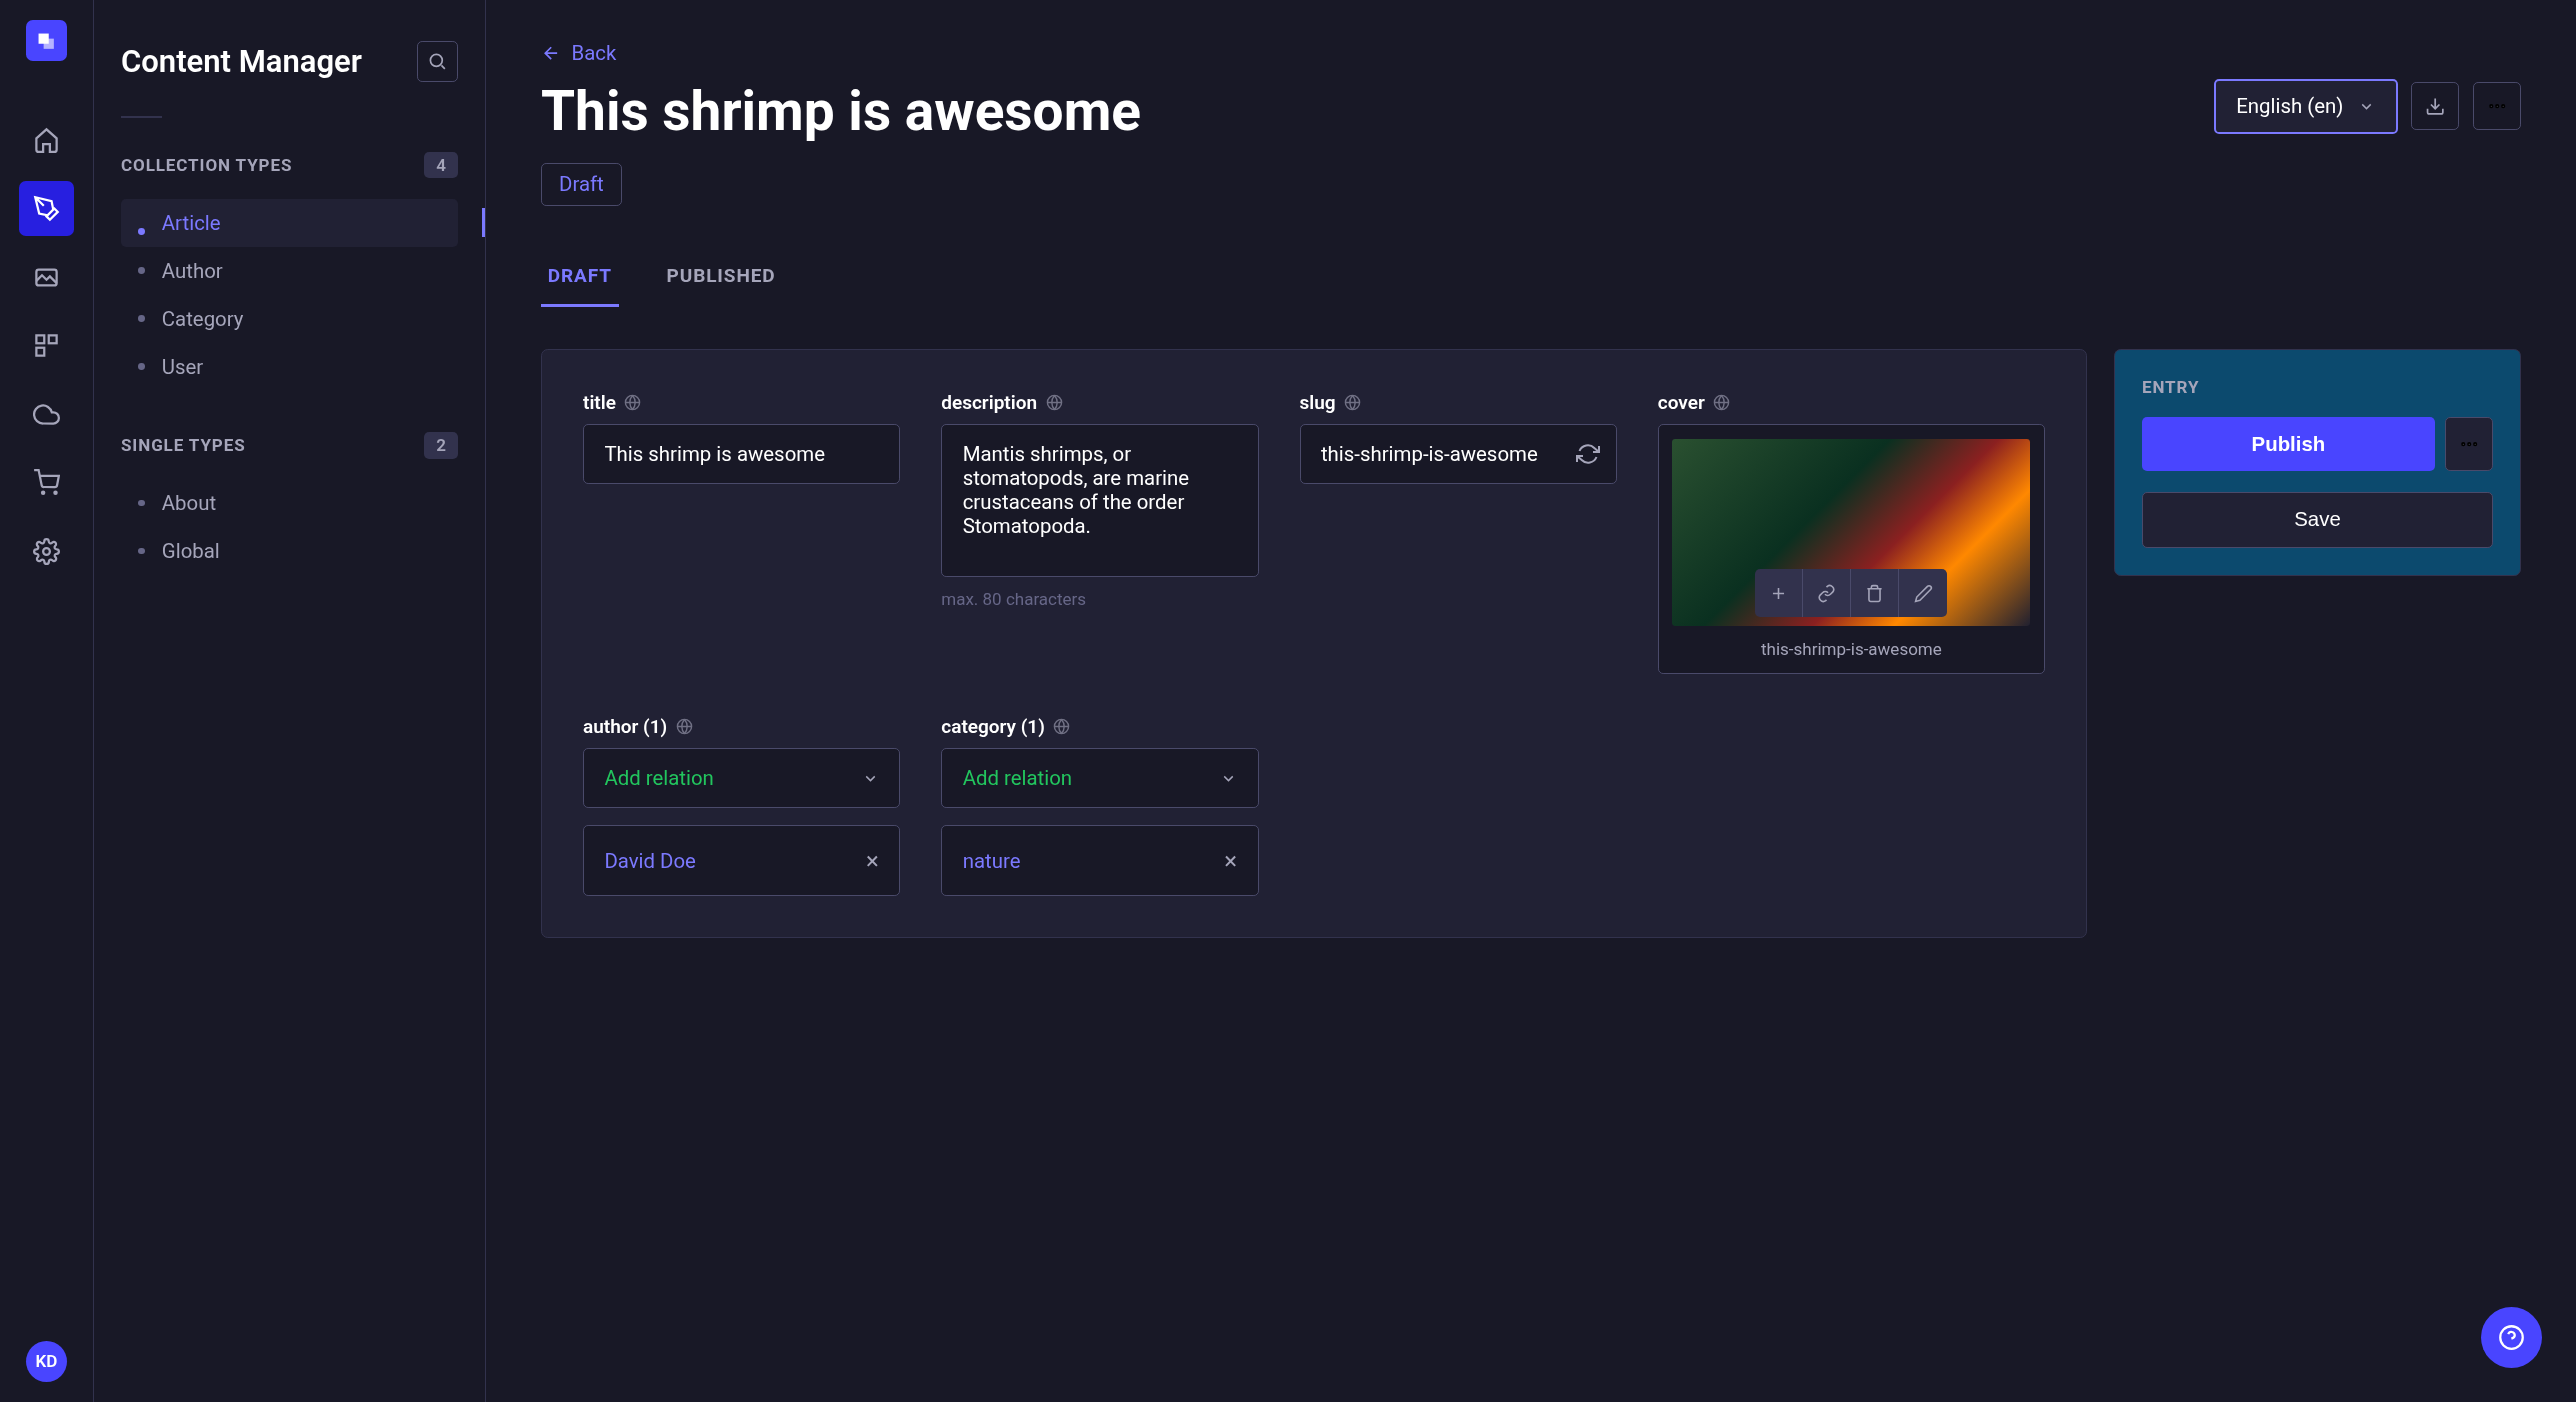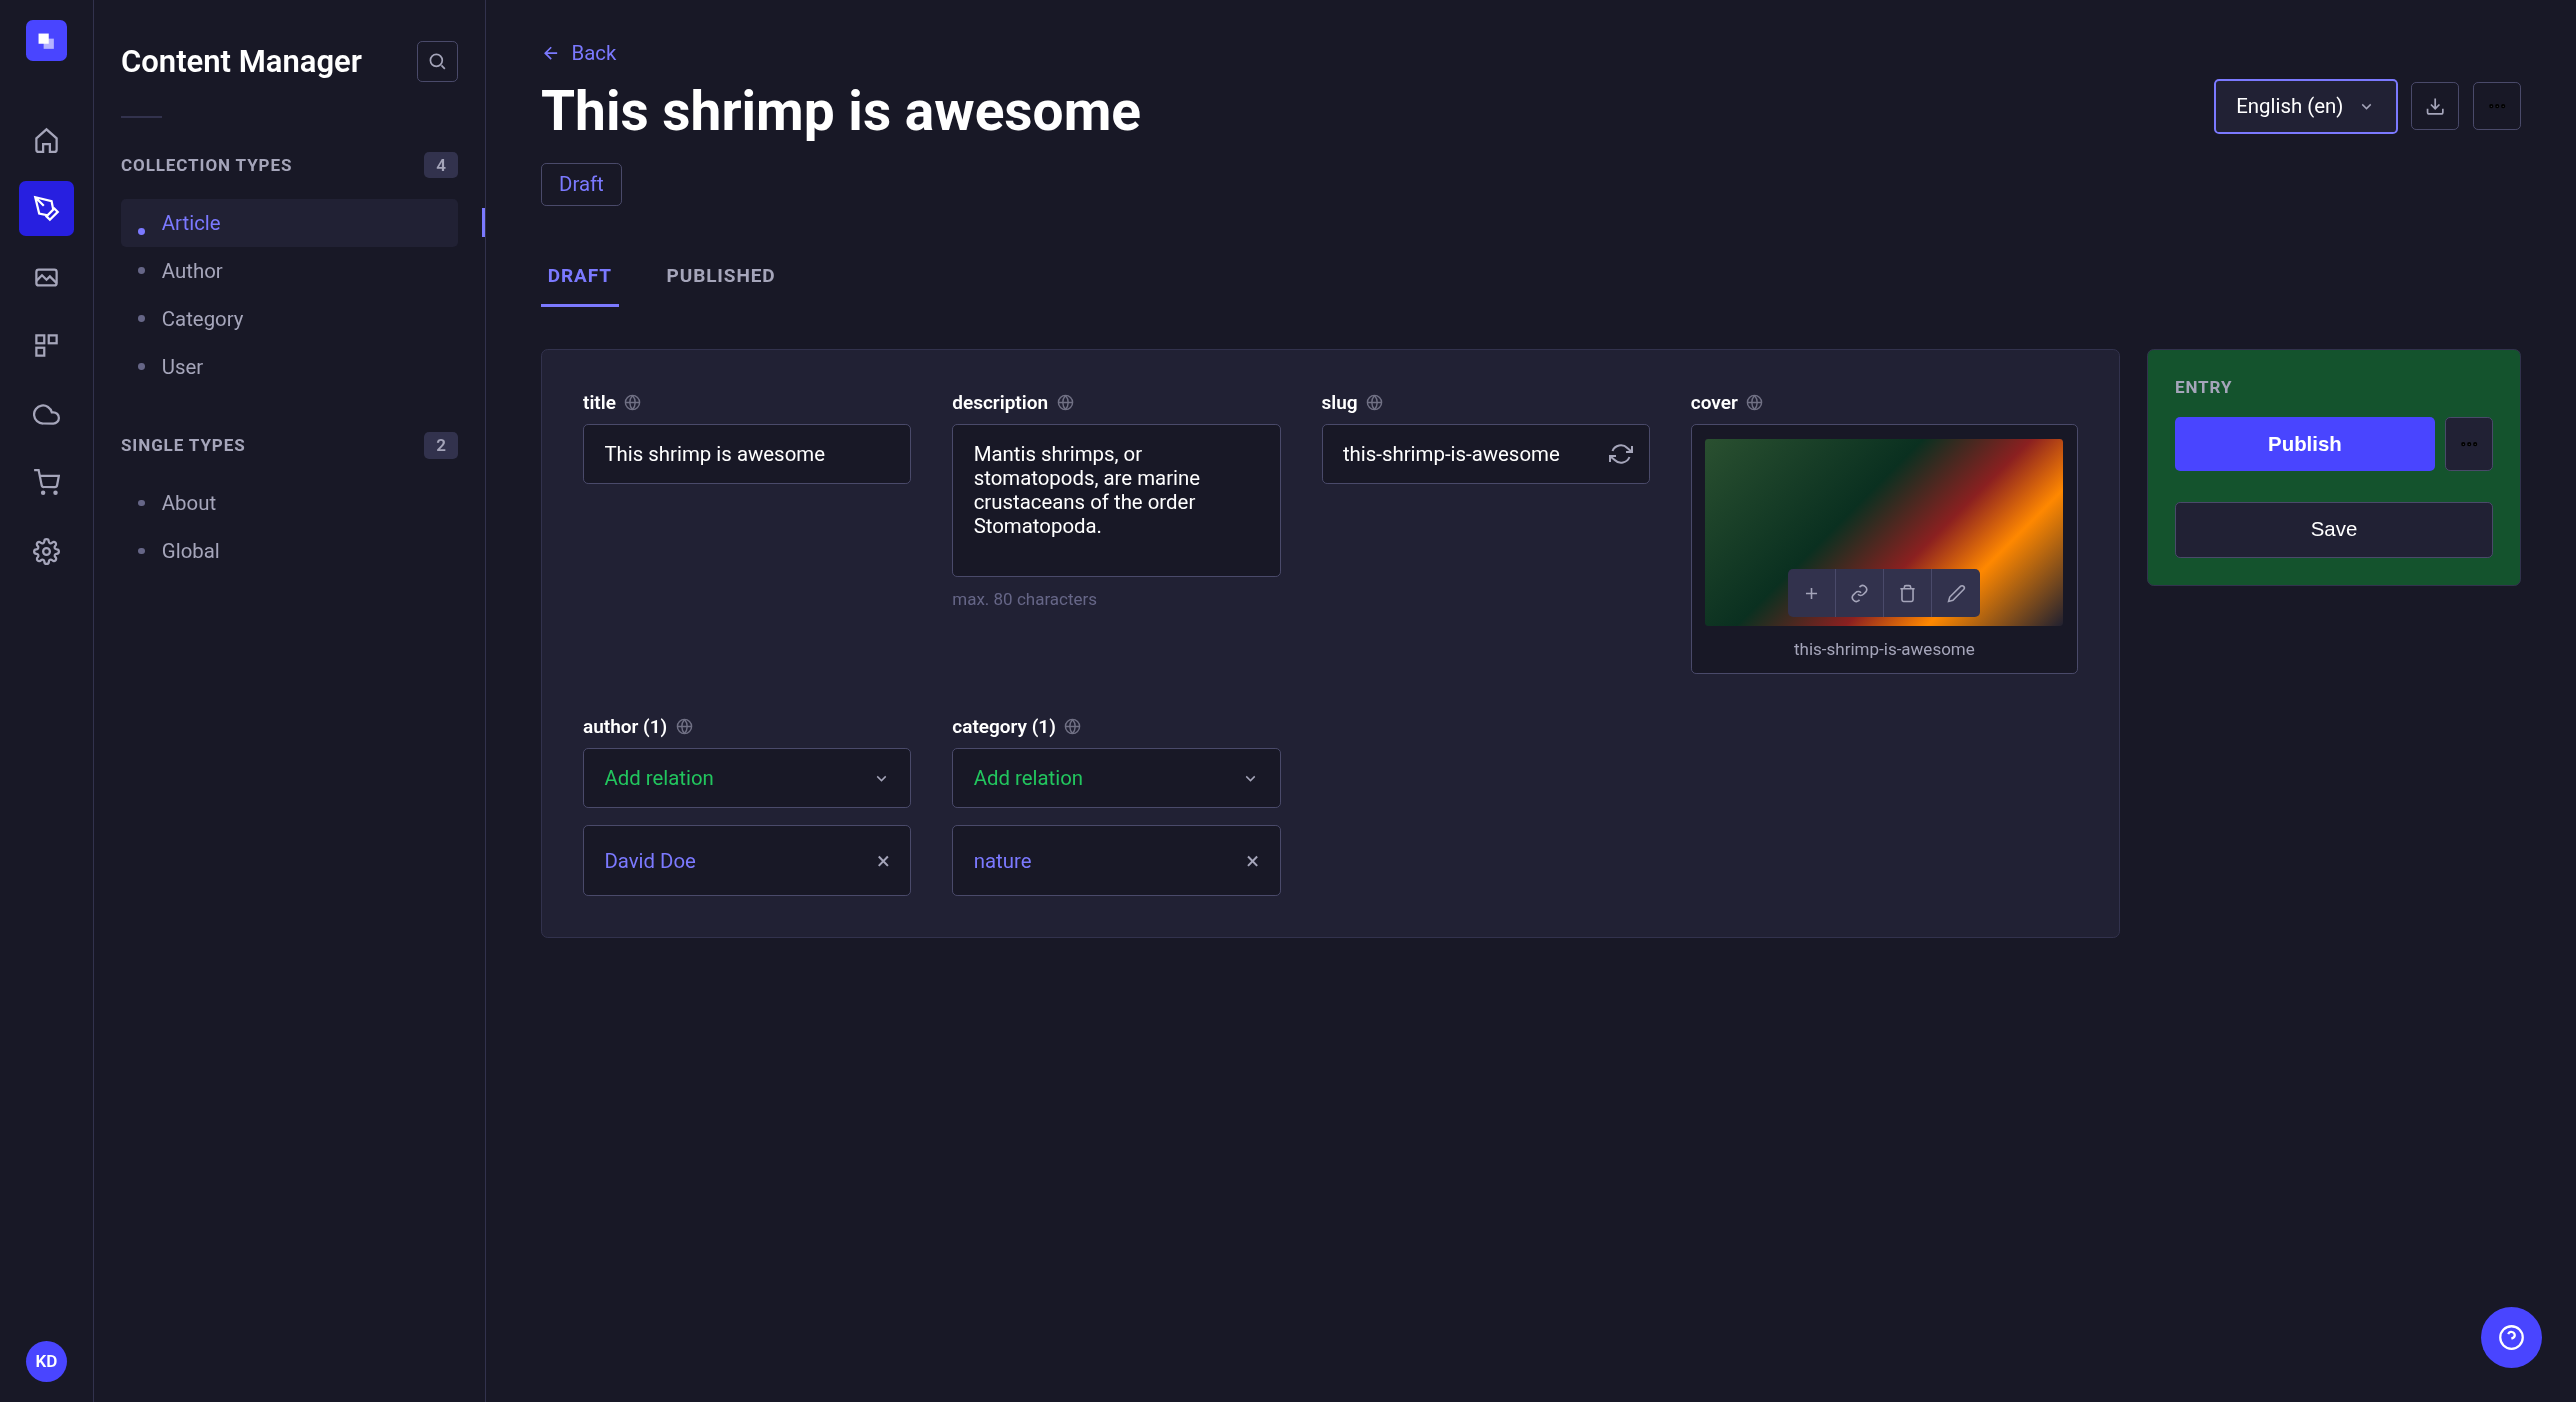--- a/index.html
+++ b/index.html
@@ -261,33 +261,33 @@
   border: 0.9px solid #4a4a6a;
   border-radius: 5.1px;
   padding: 20.4px;
   display:flex; justify-content: space-between; align-items: center;
 }
 .relation-chip a { color: #7b79ff; text-decoration: none; font-size: 20.4px; }
 .chip-close { cursor: pointer; color: #a5a5ba; font-size: 24px; }
 
 
 .side-panel {
-  width: 374px;
-  background: #14532d;
+  width: 407px;
+  background: #0c4a6e;
   border: 0.9px solid #32324d;
   border-radius: 6.8px;
   padding: 27px;
   align-self: flex-start;
 }
 .side-label {
   font-size: 17px; font-weight: 700; letter-spacing: 0.9px;
   color: #a5a5ba; text-transform: uppercase;
   margin-bottom: 20.4px;
 }
-.side-row { display: flex; gap: 10.2px; margin-bottom: 31px; }
+.side-row { display: flex; gap: 10.2px; margin-bottom: 21px; }
 .publish-btn {
   flex: 1;
   background: #4945ff;
   border: none;
   color: #fff;
   font-size: 20.4px; font-weight: 600;
   padding: 15.3px;
   border-radius: 5.1px;
   cursor: pointer;
 }

